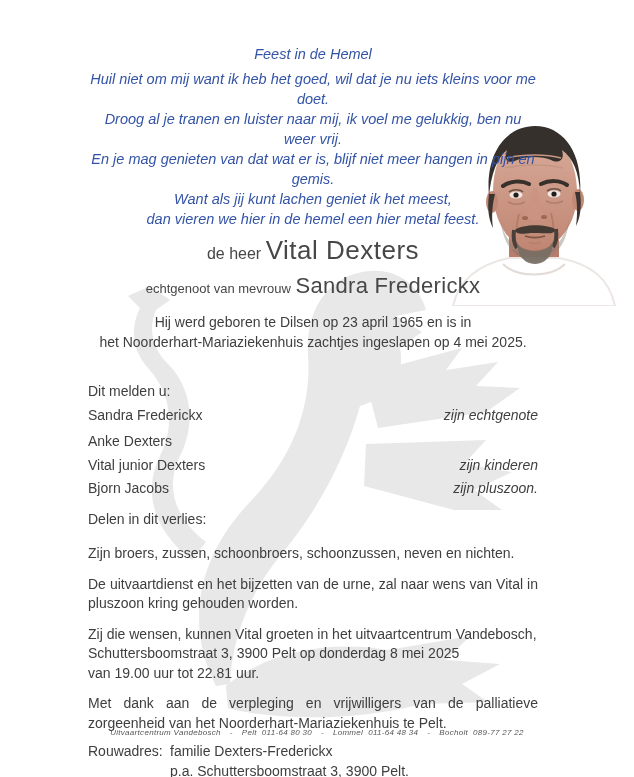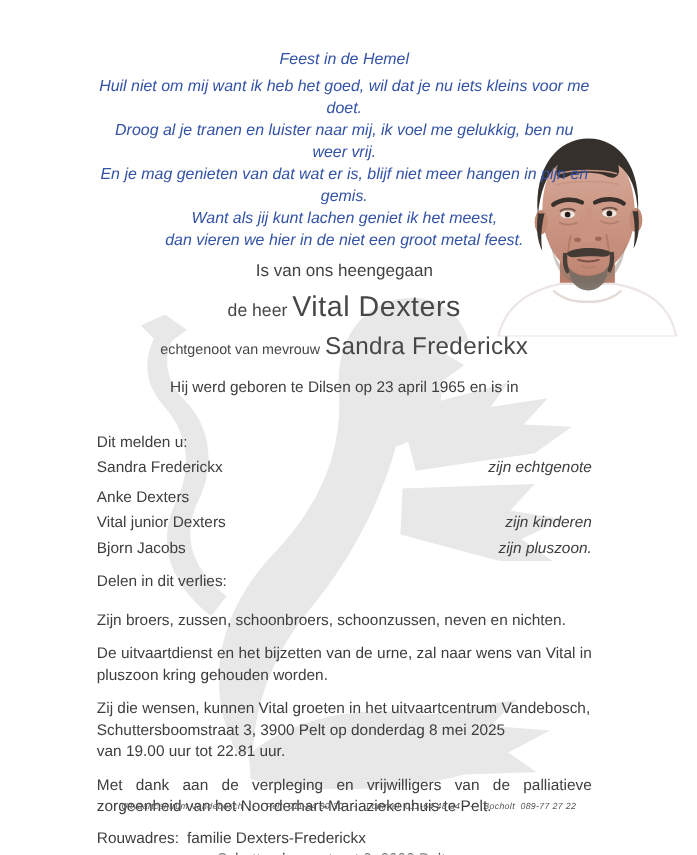--- a/index.html
+++ b/index.html
@@ -109,37 +109,37 @@
   </svg>
 
   <div class="content">
 
     <div class="poem-title">Feest in de Hemel</div>
     <div class="poem">
       <div class="poem-line">Huil niet om mij want ik heb het goed, wil dat je nu iets kleins voor me doet.</div>
       <div class="poem-line">Droog al je tranen en luister naar mij, ik voel me gelukkig, ben nu weer vrij.</div>
       <div class="poem-line">En je mag genieten van dat wat er is, blijf niet meer hangen in pijn en gemis.</div>
       <div class="poem-line">Want als jij kunt lachen geniet ik het meest,</div>
-      <div class="poem-line">dan vieren we hier in de niet een groot metal feest.</div>
+      <div class="poem-line">dan vieren we hier in de hemel een hier metal feest.</div>
     </div>
 
-    <div class="intro">Is van ons heengegaan</div>
 
     <div class="name-line">
       <span class="honorific">de heer</span>
       <span class="deceased-name">Vital Dexters</span>
     </div>
 
     <div class="spouse-line">
       <span class="spouse-prefix">echtgenoot van mevrouw</span>
       <span class="spouse-name">Sandra Frederickx</span>
     </div>
 
     <div class="life">
       <div class="life-line">Hij werd geboren te Dilsen op 23 april 1965 en is in</div>
+      <div class="life-line">het Noorderhart-Mariaziekenhuis zachtjes ingeslapen op 4 mei 2025.</div>
     </div>
 
     <div class="family body-text">
       <div>Dit melden u:</div>
       <div class="family-row mt4">
         <span>Sandra Frederickx</span>
         <span class="relation">zijn echtgenote</span>
       </div>
       <div class="family-row mt7">
         <span>Anke Dexters</span>

